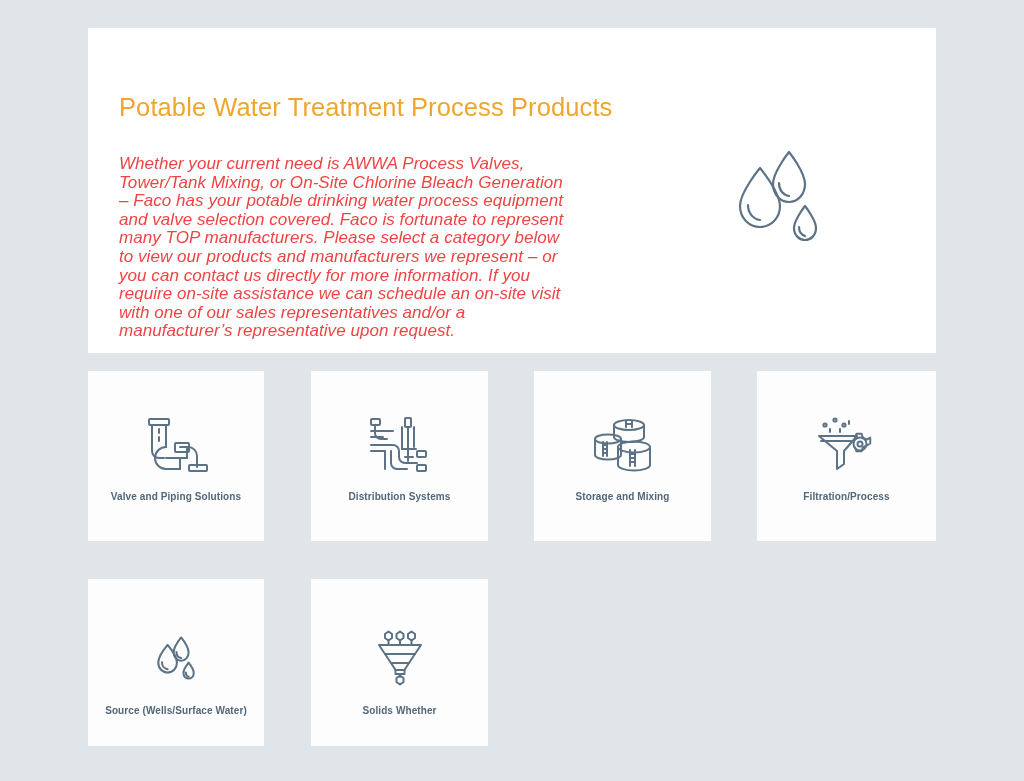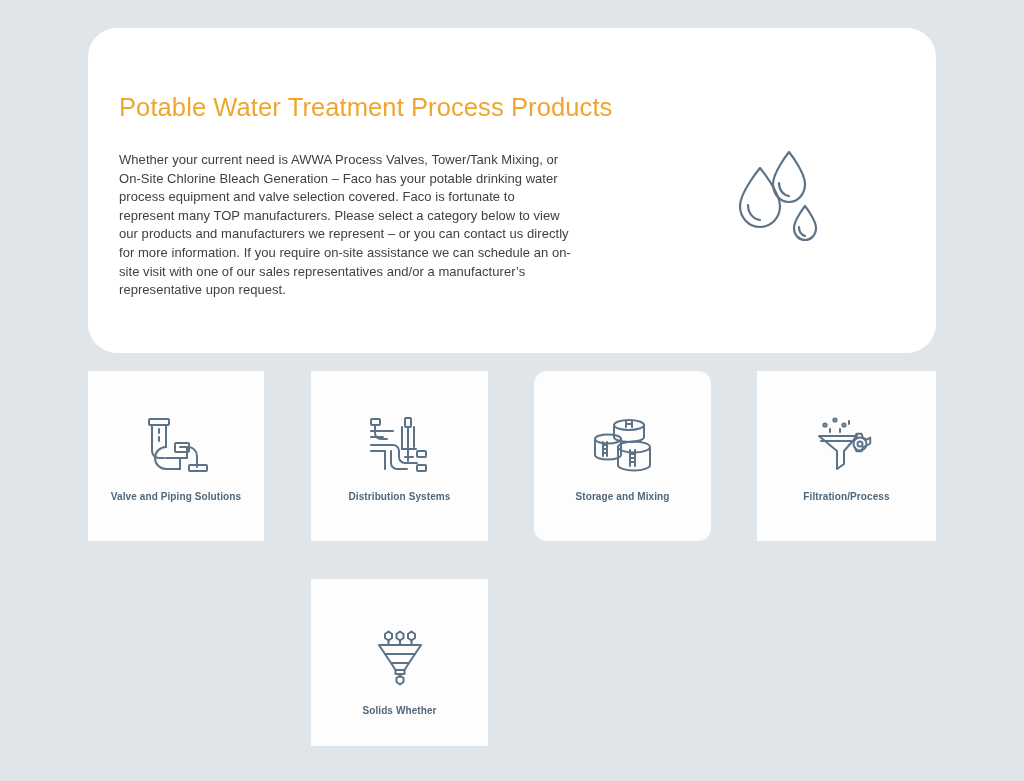--- a/index.html
+++ b/index.html
@@ -21,41 +21,41 @@
 
   
   .hero {
     position: absolute;
     left: 88px;
     top: 28px;
     width: 848px;
     height: 325px;
     background: #ffffff;
     box-sizing: border-box;
-    border-radius: 29px;
   }
   .hero-title {
     position: absolute;
     left: 31px;
     top: 48px;
     font-size: 25.5px;
     font-weight: 400;
     color: #f0a52e;
     letter-spacing: 0.1px;
     white-space: nowrap;
   }
   .hero-body {
     position: absolute;
     left: 31px;
     top: 110px;
     width: 452px;
-    font-size: 13px;
+    font-size: 17px;
     line-height: 18.6px;
-    color: #404040;
+    color: #ef4444;
     letter-spacing: 0.05px;
+    font-style: italic;
   }
   .hero-art {
     position: absolute;
     left: 630px;
     top: 108px;
     width: 120px;
     height: 120px;
   }
   .hero-art svg {
     display: block;
@@ -73,21 +73,21 @@
   .card-row1 {
     top: 371px;
     height: 170px;
   }
   .card-row2 {
     top: 579px;
     height: 167px;
   }
   .col1 { left: 88px;  width: 176px; }
   .col2 { left: 311px; width: 177px; }
-  .col3 { left: 534px; width: 177px; border-radius: 13px; }
+  .col3 { left: 534px; width: 177px; }
   .col4 { left: 757px; width: 179px; }
 
   .card-icon {
     position: absolute;
     left: 0;
     right: 0;
     top: 42px;
     height: 62px;
     display: flex;
     align-items: center;
@@ -208,20 +208,33 @@
         <path d="M4 21 h38 l-13 15 v13 l-7 5 V36 Z"></path>
         <path d="M6 26 h30"></path>
         <path d="M47 19 l1.5 -4 h5 L55 19 l4 2 l3.5 -2 v6 l-3.5 2 l-4 2 l-1.5 4 h-5 L47 29" transform="translate(-6,4) scale(0.98)"></path>
         <circle cx="45" cy="29" r="6.5"></circle>
         <circle cx="45" cy="29" r="2.5"></circle>
       </svg>
     </div>
     <div class="card-label">Filtration/Process</div>
   </div>
 
+  <div class="card card-row2 col1">
+    <div class="card-icon">
+      <svg width="56" height="56" viewBox="0 0 120 120" fill="none" stroke="#5c7286" stroke-width="4.4" stroke-linecap="round" stroke-linejoin="round">
+        <path d="M42 32 C42 32 22 56 22 70 C22 82 31 91 42 91 C53 91 62 82 62 70 C62 56 42 32 42 32 Z"></path>
+        <path d="M30 69 C30 77 35 83 42 84"></path>
+        <path d="M71 16 C71 16 55 36 55 48 C55 58 62 66 71 66 C80 66 87 58 87 48 C87 36 71 16 71 16 Z"></path>
+        <path d="M61 47 C61 54 65 59 71 60"></path>
+        <path d="M87 70 C87 70 76 84 76 92 C76 99 81 104 87 104 C93 104 98 99 98 92 C98 84 87 70 87 70 Z"></path>
+        <path d="M81 91 C81 96 84 99 87 100"></path>
+      </svg>
+    </div>
+    <div class="card-label">Source (Wells/Surface Water)</div>
+  </div>
 
   <div class="card card-row2 col2">
     <div class="card-icon">
       <svg width="58" height="58" viewBox="0 0 58 58" fill="none" stroke="#5c7286" stroke-width="2" stroke-linecap="round" stroke-linejoin="round">
         <path d="M14 5 l3.5 -2.5 L21 5 v4 l-3.5 2.5 L14 9 Z"></path>
         <path d="M25.5 5 L29 2.5 L32.5 5 v4 L29 11.5 L25.5 9 Z"></path>
         <path d="M37 5 l3.5 -2.5 L44 5 v4 l-3.5 2.5 L37 9 Z"></path>
         <path d="M17.5 11.5 v4 M29 11.5 v4 M40.5 11.5 v4"></path>
         <path d="M8 16 h42 l-6 9 H14 Z"></path>
         <path d="M14 25 h30 l-6 9 H20 Z"></path>

